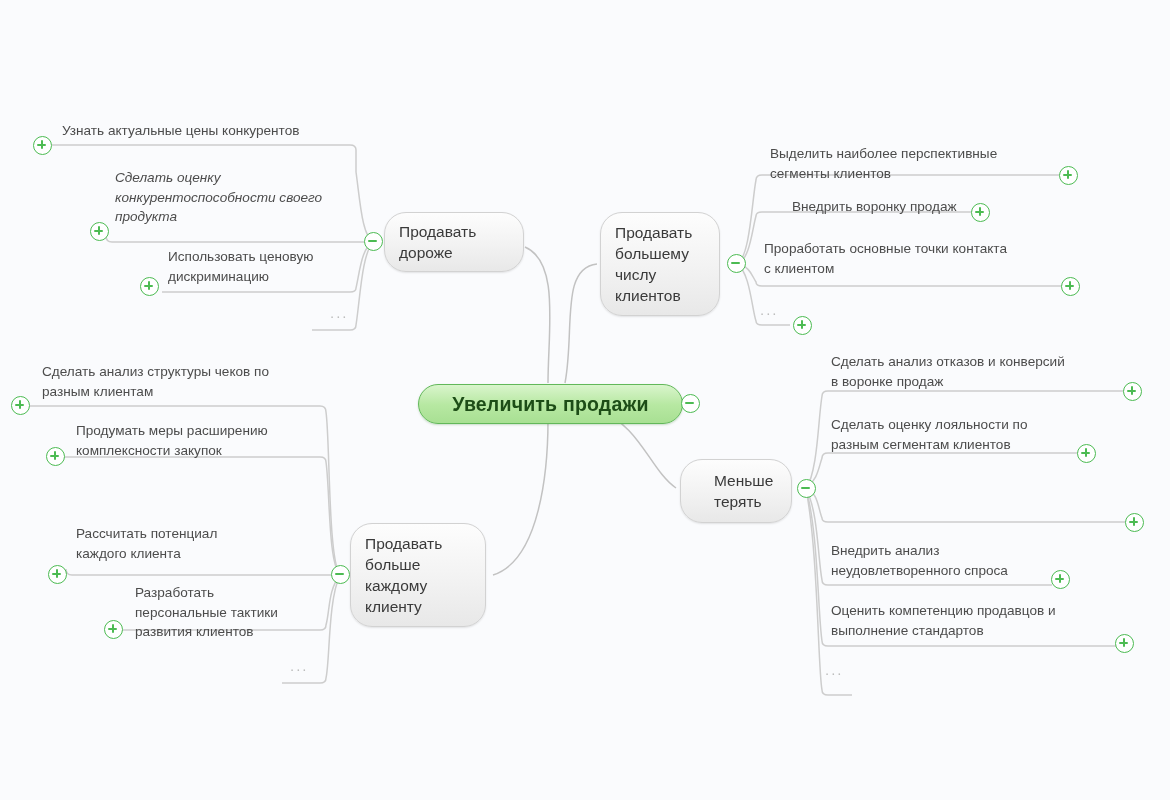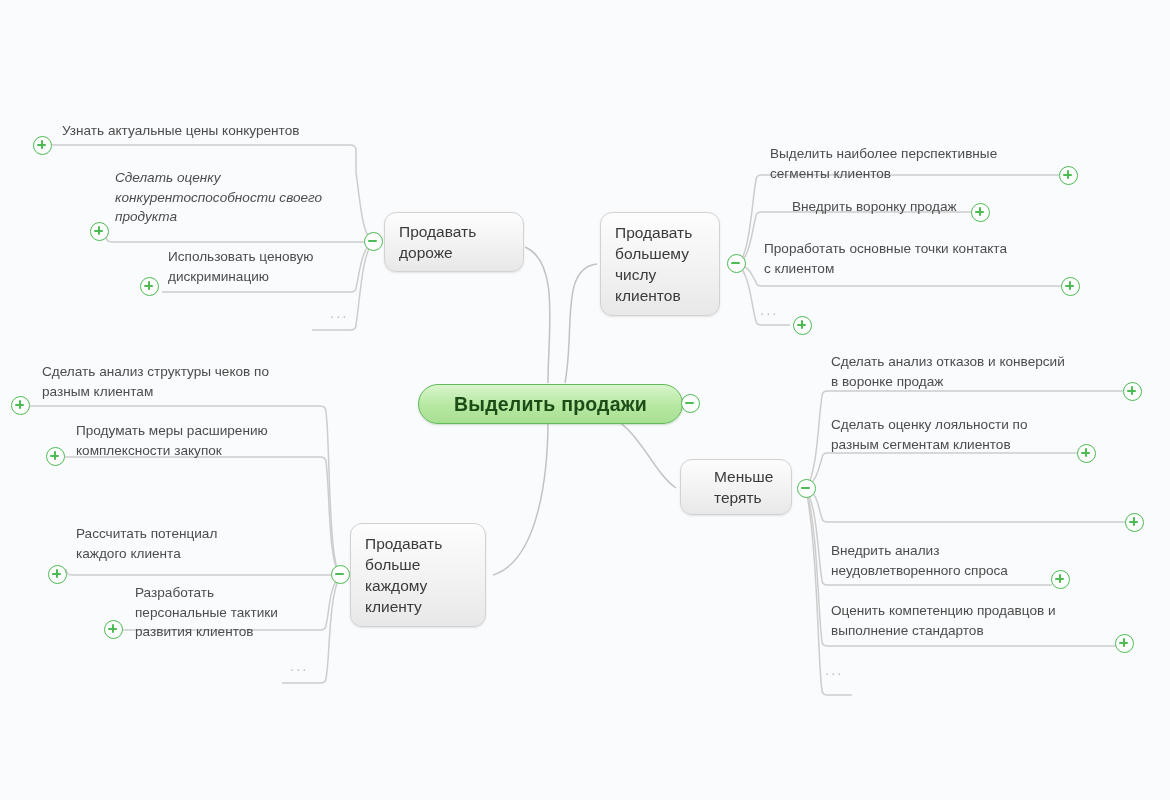--- a/index.html
+++ b/index.html
@@ -22,21 +22,21 @@
     height: 800px;
     pointer-events: none;
   }
 
   
   .node {
     position: absolute;
     box-sizing: border-box;
     display: flex;
     align-items: center;
-    border-radius: 12px;
+    border-radius: 22px;
     white-space: pre-line;
   }
   .node-root {
     background: linear-gradient(to bottom, #d9f5cc 0%, #b7e8a2 52%, #a8e093 100%);
     border: 1.6px solid #62b85a;
     border-radius: 22px;
     color: #1d4d17;
     font-size: 19.5px;
     font-weight: bold;
     justify-content: center;
@@ -134,21 +134,21 @@
 
       <path d="M 806 489 C 818 470 818 420 822 396 Q 822 391 828 391 L 1124 391"></path>
       <path d="M 806 489 C 818 478 818 470 822 458 Q 822 453 828 453 L 1078 453"></path>
       <path d="M 806 489 C 818 492 818 508 822 518 Q 822 522 828 522 L 1126 522"></path>
       <path d="M 806 489 C 818 510 818 560 822 580 Q 822 585 828 585 L 1052 585"></path>
       <path d="M 806 489 C 818 530 818 615 822 641 Q 822 646 828 646 L 1116 646"></path>
       <path d="M 806 489 C 818 550 818 670 822 690 Q 822 695 828 695 L 852 695"></path>
     </g>
   </svg>
 
-  <div class="node node-root" style="left:418px; top:384px; width:265px; height:40px;">Выделить продажи</div>
+  <div class="node node-root" style="left:418px; top:384px; width:265px; height:40px;">Увеличить продажи</div>
   <div class="toggle minus" style="left:681px; top:394px;"></div>
 
   <div class="node node-branch" style="left:384px; top:212px; width:140px; height:60px;">Продавать
 дороже</div>
   <div class="toggle minus" style="left:364px; top:232px;"></div>
 
   <div class="leaf" style="left:62px; top:121px; width:310px;">Узнать актуальные цены конкурентов</div>
   <div class="toggle plus" style="left:33px; top:136px;"></div>
 
   <div class="leaf" style="left:115px; top:168px; width:250px;font-style:italic;">Сделать оценку
@@ -200,21 +200,21 @@
 каждого клиента</div>
   <div class="toggle plus" style="left:48px; top:565px;"></div>
 
   <div class="leaf" style="left:135px; top:583px; width:230px;">Разработать
 персональные тактики
 развития клиентов</div>
   <div class="toggle plus" style="left:104px; top:620px;"></div>
 
   <div class="leaf dots" style="left:290px; top:656px;">...</div>
 
-  <div class="node node-branch" style="left:680px; top:459px; width:112px; height:56px;padding-left:33px;">Меньше
+  <div class="node node-branch" style="left:680px; top:459px; width:112px; height:64px;padding-left:33px;">Меньше
 терять</div>
   <div class="toggle minus" style="left:797px; top:479px;"></div>
 
   <div class="leaf" style="left:831px; top:352px; width:310px;">Сделать анализ отказов и конверсий
 в воронке продаж</div>
   <div class="toggle plus" style="left:1123px; top:382px;"></div>
 
   <div class="leaf" style="left:831px; top:415px; width:300px;">Сделать оценку лояльности по
 разным сегментам клиентов</div>
   <div class="toggle plus" style="left:1077px; top:444px;"></div>

